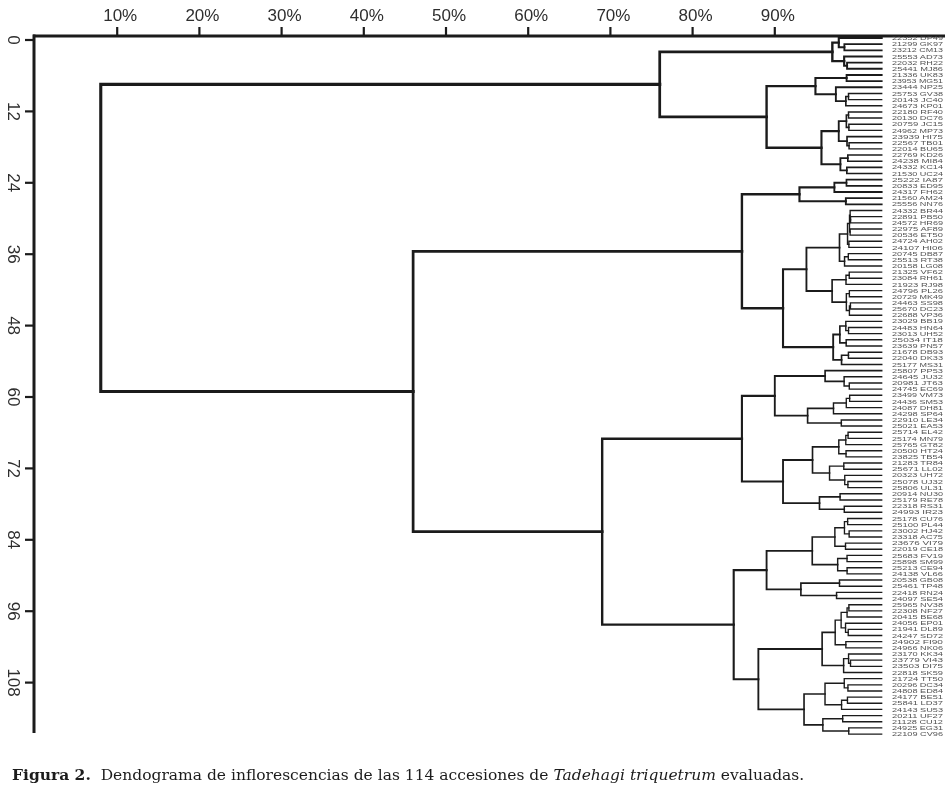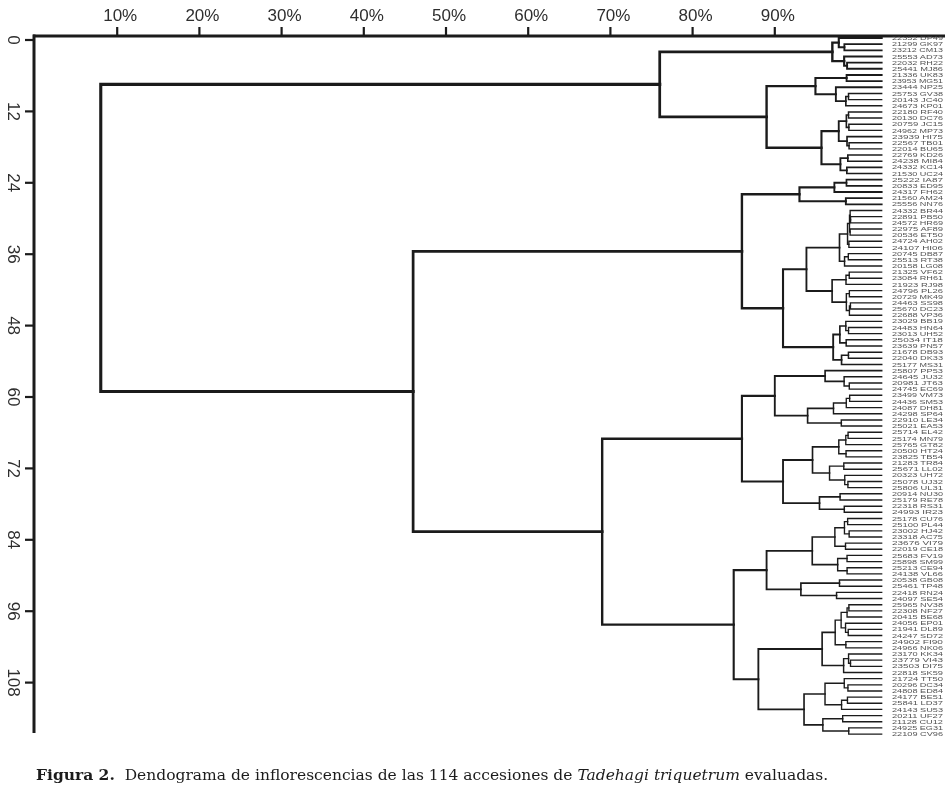--- a/index.html
+++ b/index.html
@@ -6,21 +6,21 @@
   .page{
     position:relative;
     width:946px;height:798px;
     background:#ffffff;
     font-family:"Liberation Sans",sans-serif;
     overflow:hidden;
   }
   .plot{position:absolute;left:0;top:0;}
   .caption{
     position:absolute;
-    left:36px;top:765px;width:910px;
+    left:12px;top:765px;width:910px;
     font-family:"DejaVu Serif",serif;
     font-size:15.5px;line-height:1.35;
     color:#1c1c1c;
     white-space:pre-wrap;
   }
   .caption .cap-label{font-weight:bold;}
   .caption .cap-species{font-style:italic;}
   svg text{font-family:"Liberation Sans",sans-serif;}
   .leaf-label{filter:blur(0.45px);opacity:0.88;}
 </style>

